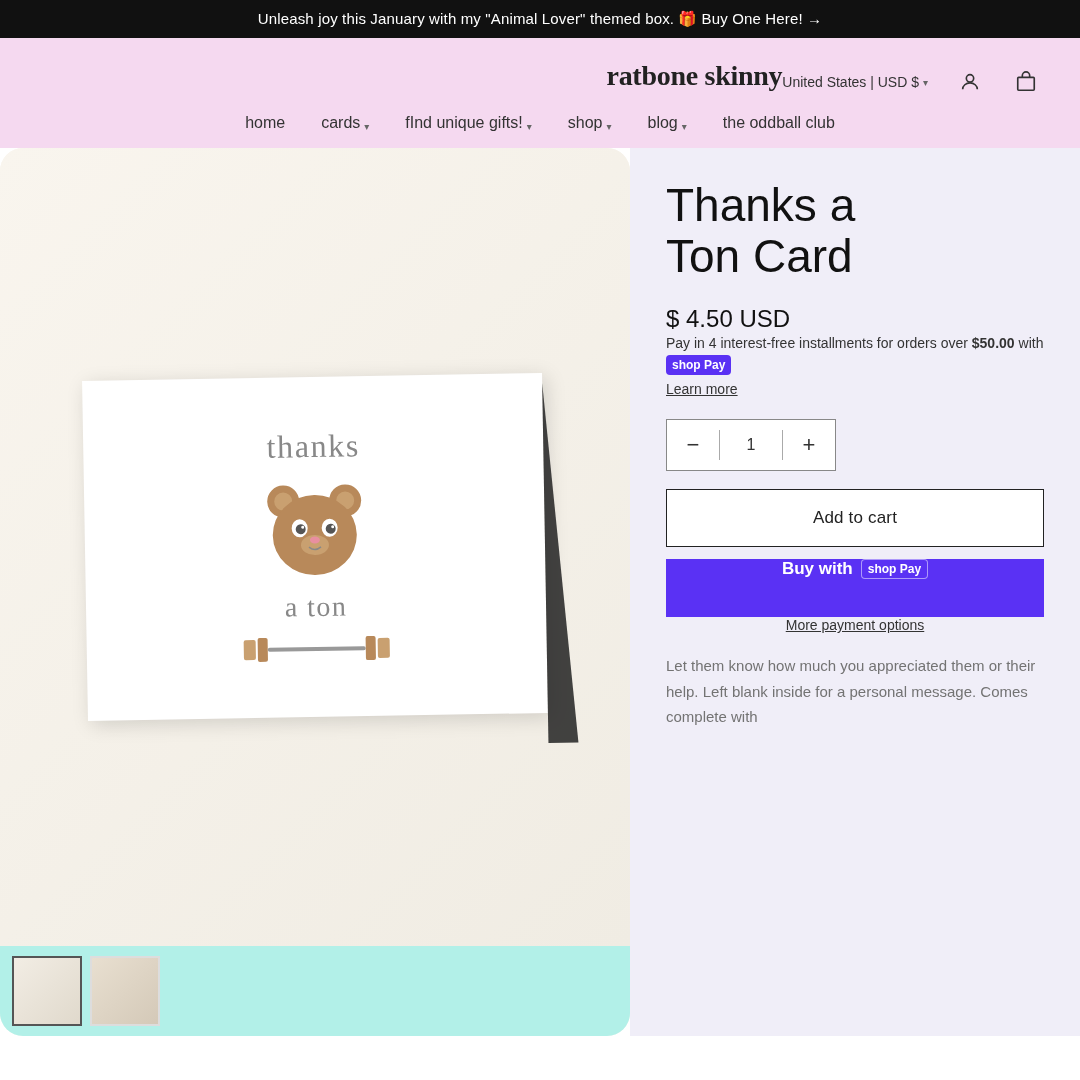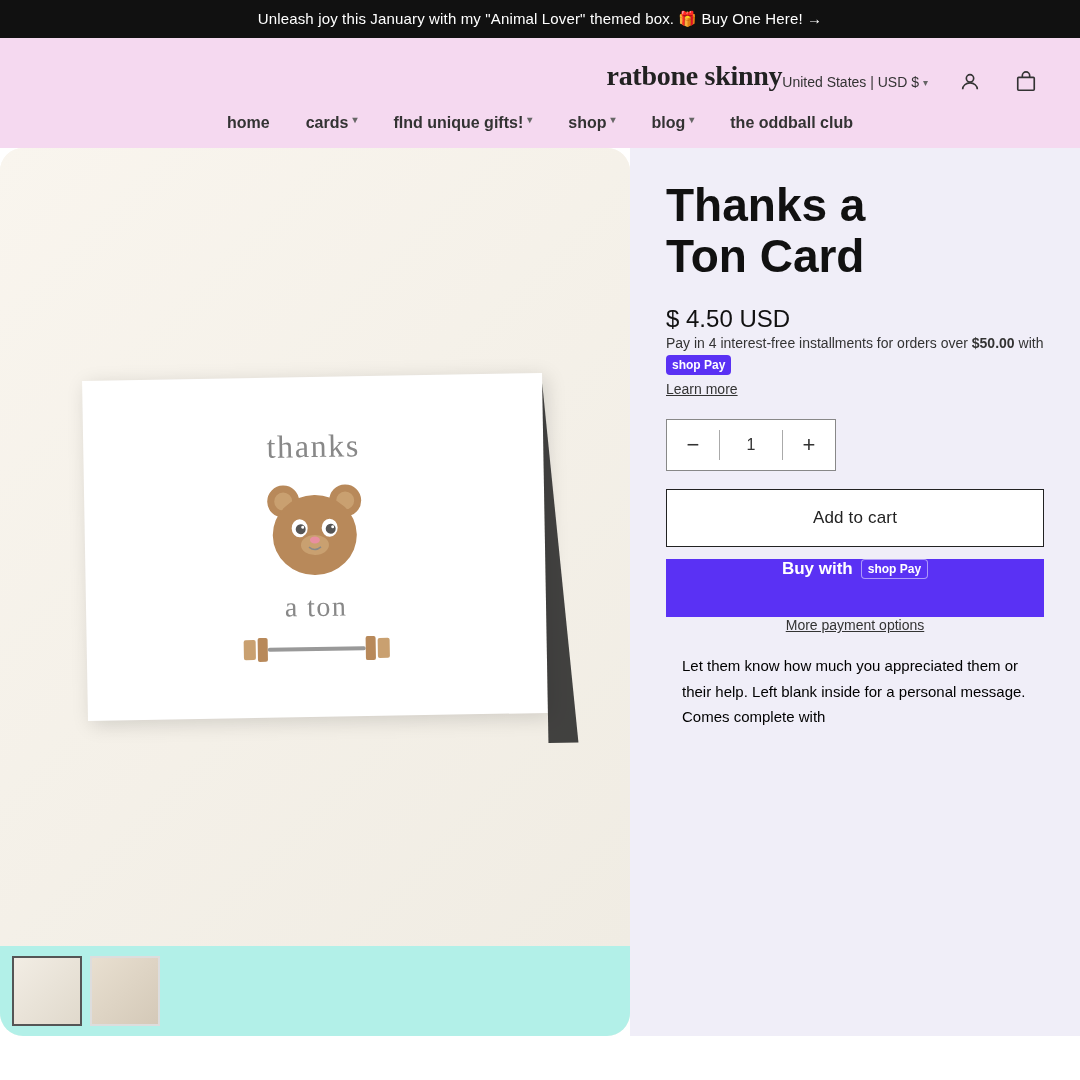--- a/index.html
+++ b/index.html
@@ -64,27 +64,27 @@
     .nav {
       background: #f5d9f0;
       padding: 0 40px 16px;
       display: flex;
       align-items: center;
       justify-content: center;
       gap: 36px;
     }
     .nav-item {
       display: flex;
-      align-items: flex-start;
+      align-items: flex-end;
       gap: 4px;
       font-size: 16px;
       color: #333;
       cursor: pointer;
       text-decoration: none;
-      font-weight: 700;
+      font-weight: 400;
     }
     .chevron-icon { font-size: 10px; color: #666; }
 
     
     .main-content {
       display: flex;
       height: calc(1080px - 50px - 88px - 54px);
       background: #fff;
     }
 
@@ -181,21 +181,21 @@
 
     
     .product-info {
       flex: 1;
       padding: 32px 36px;
       background: #f0eef8;
       overflow-y: auto;
     }
     .product-title {
       font-size: 46px;
-      font-weight: 700;
+      font-weight: 400;
       color: #111;
       line-height: 1.1;
       margin-bottom: 24px;
       font-family: -apple-system, BlinkMacSystemFont, Arial, sans-serif;
     }
     .product-price {
       font-size: 24px;
       font-weight: 500;
       color: #111;
       margin-bottom: 0;
@@ -318,23 +318,22 @@
       font-size: 14px;
       color: #333;
       text-decoration: underline;
       cursor: pointer;
       margin-bottom: 20px;
       text-align: center;
       display: block;
     }
     .product-description {
       font-size: 15px;
-      color: #000000;
+      color: #737373;
       line-height: 1.7;
-      margin-left: 16px;
     }
   </style>
 </head>
 <body>
 
 <div class="announcement-bar">
   <span>Unleash joy this January with my "Animal Lover" themed box. 🎁 Buy One Here! →</span>
 </div>
 
 <div class="header">

